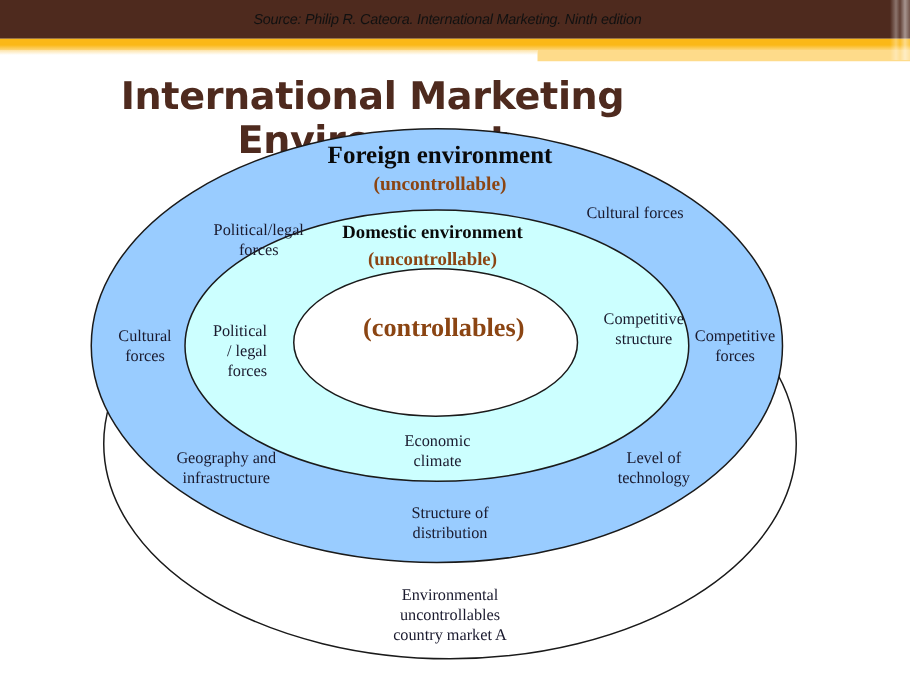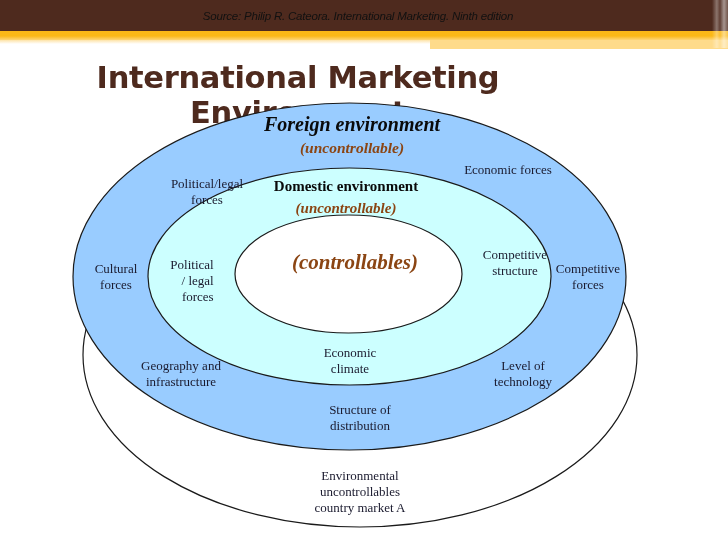--- a/index.html
+++ b/index.html
@@ -44,21 +44,21 @@
     position: absolute; text-align: center; color: #1a1a2e;
     font-family: "Liberation Serif", serif; font-size: 13px; line-height: 16px;
     white-space: nowrap; transform: translateX(-50%);
   }
   .heading {
     position: absolute; text-align: center; color: #0a0a0a; font-weight: bold;
     font-family: "Liberation Serif", serif; white-space: nowrap; transform: translateX(-50%);
   }
   .sub {
     position: absolute; text-align: center; color: #8b4513; font-weight: bold;
-    font-family: "Liberation Serif", serif; white-space: nowrap; transform: translateX(-50%); font-style: italic;
+    font-family: "Liberation Serif", serif; white-space: nowrap; transform: translateX(-50%);
   }
 </style>
 </head>
 <body>
 
 <div class="top-bar"></div>
 <div class="orange-bar"></div>
 <div class="orange-bar-fade"></div>
 <div class="light-strip"></div>
 <div class="top-bar-right-stripes"></div>
@@ -66,29 +66,29 @@
 <div class="source"><span>Source: Philip R. Cateora. International Marketing. Ninth edition</span></div>
 <div class="title">International Marketing Environment</div>
 
 <svg class="diagram" width="728" height="546">
   <ellipse cx="360" cy="355" rx="277" ry="172" fill="#ffffff" stroke="#1a1a1a" stroke-width="1.2"></ellipse>
   <ellipse cx="349.5" cy="276.5" rx="276.5" ry="173.5" fill="#99ccff" stroke="#1a1a1a" stroke-width="1.2"></ellipse>
   <ellipse cx="349.5" cy="276.5" rx="201.5" ry="108.5" fill="#ccffff" stroke="#1a1a1a" stroke-width="1.2"></ellipse>
   <ellipse cx="348.5" cy="274" rx="113.5" ry="59" fill="#ffffff" stroke="#1a1a1a" stroke-width="1.2"></ellipse>
 </svg>
 
-<div class="heading" style="left:352px; top:113px; font-size:20px;font-style:italic;">Foreign environment</div>
+<div class="heading" style="left:352px; top:113px; font-size:20px;">Foreign environment</div>
 <div class="sub" style="left:352px; top:139px; font-size:15.5px;">(uncontrollable)</div>
 
 <div class="lbl" style="left:207px; top:152px;margin-top:24px;">
   <div>Political/legal</div>
     <div>forces</div>
 </div>
 <div class="lbl" style="left:508px; top:162px;">
-  <div>Economic forces</div>
+  <div>Cultural forces</div>
 </div>
 <div class="lbl" style="left:116px; top:261px;">
   <div>Cultural</div>
     <div>forces</div>
 </div>
 <div class="lbl" style="left:588px; top:261px;">
   <div>Competitive</div>
     <div>forces</div>
 </div>
 <div class="lbl" style="left:181px; top:358px;">

